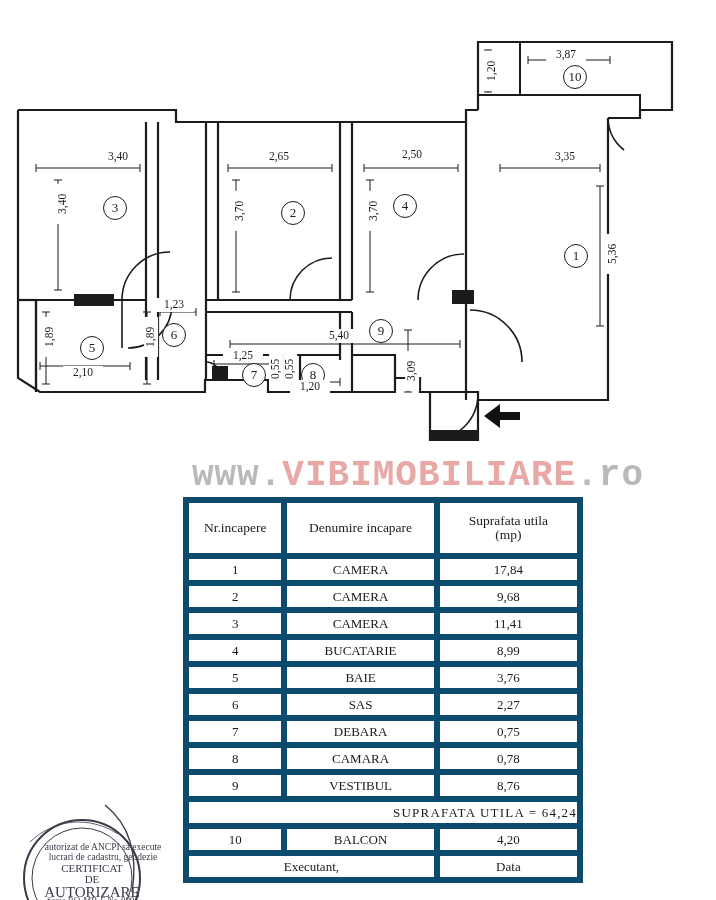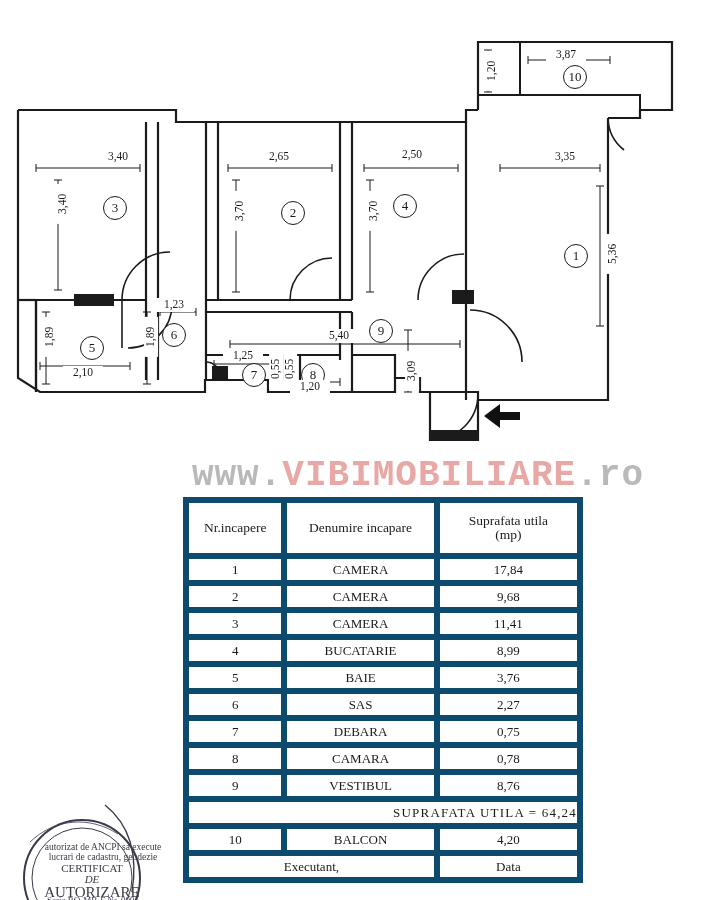--- a/index.html
+++ b/index.html
@@ -232,21 +232,21 @@
   </div>
 
   <svg class="stamp" viewBox="0 0 165 100">
     <circle cx="72" cy="78" r="58" fill="none" stroke="#3a3a4a" stroke-width="2"></circle>
     <circle cx="72" cy="78" r="50" fill="none" stroke="#3a3a4a" stroke-width="1"></circle>
     <path d="M95,5 C120,25 128,55 122,92" fill="none" stroke="#3a3a4a" stroke-width="1.4"></path>
     <path d="M20,42 C45,18 80,16 108,34" fill="none" stroke="#3a3a4a" stroke-width="0.8"></path>
   </svg>
   <div class="stamp-txt" style="left:26px; top:842px; font-size:9.5px;margin-left:17px;">autorizat de ANCPI sa execute lucrari de cadastru, geodezie</div>
   <div class="stamp-txt" style="left:32px; top:862px; font-size:11px;">CERTIFICAT</div>
-  <div class="stamp-txt" style="left:32px; top:873px; font-size:11px;font-style:italic;">DE</div>
+  <div class="stamp-txt" style="left:32px; top:873px; font-size:11px;">DE</div>
   <div class="stamp-txt" style="left:32px; top:884px; font-size:15px;">AUTORIZARE</div>
   <div class="stamp-txt" style="left:18px; top:895px; font-size:9px; width:150px;">Seria RO-MB-F Nr. 0091</div>
 
   <table class="sched">
     <thead>
       <tr>
         <th class="col-nr">Nr.incapere</th>
         <th class="col-den">Denumire incapare</th>
         <th class="col-sup">
           <span class="sub-head">Suprafata utila</span>

